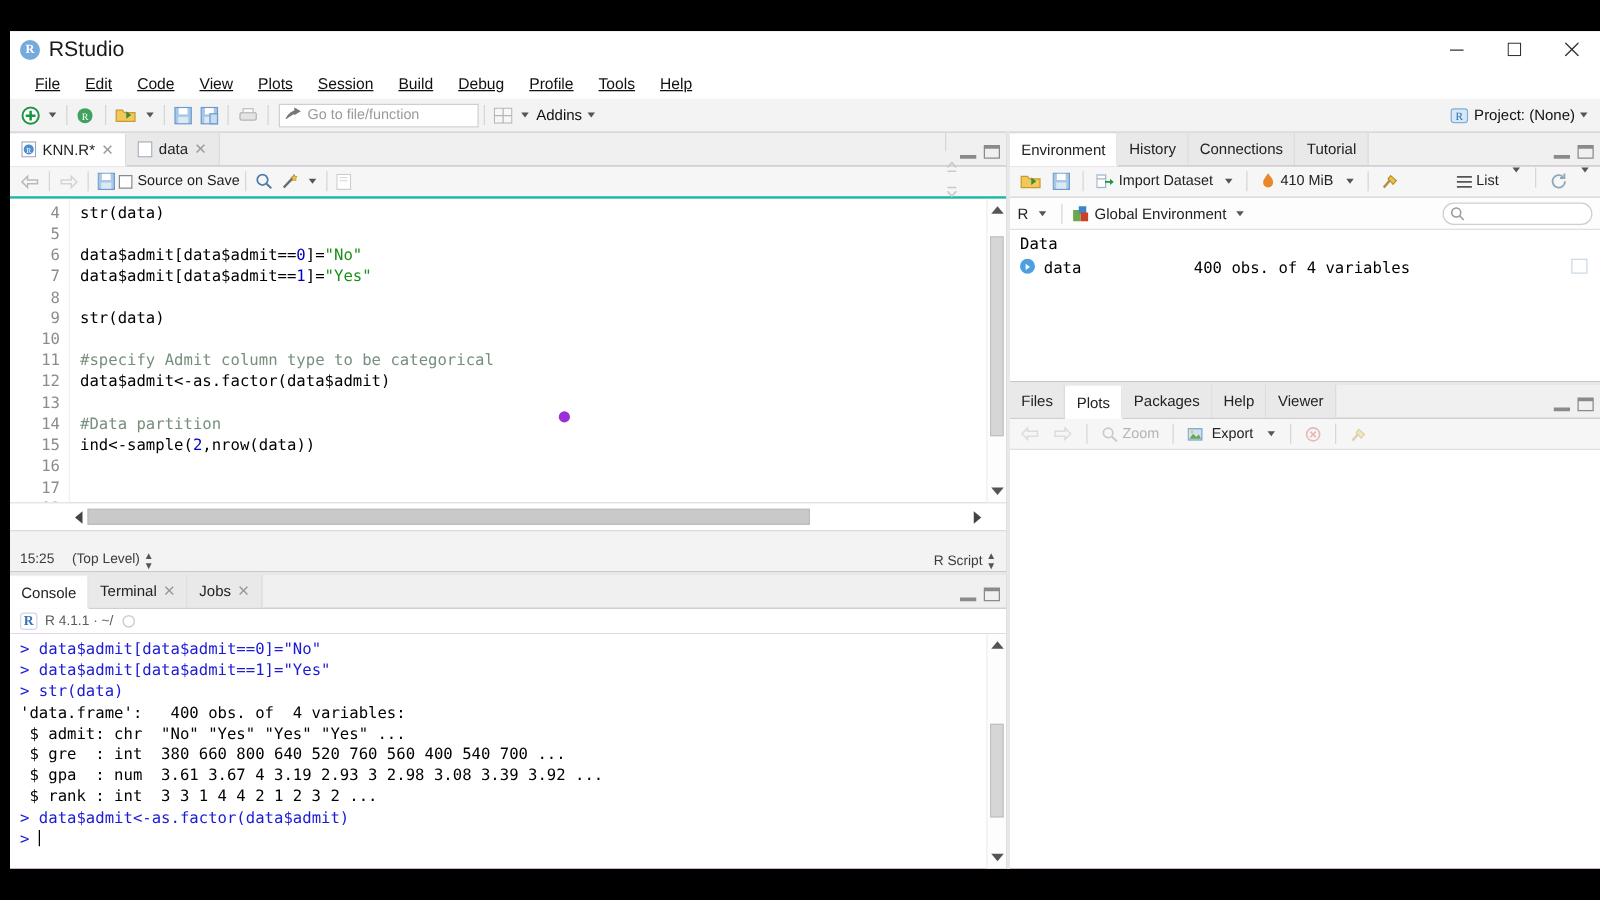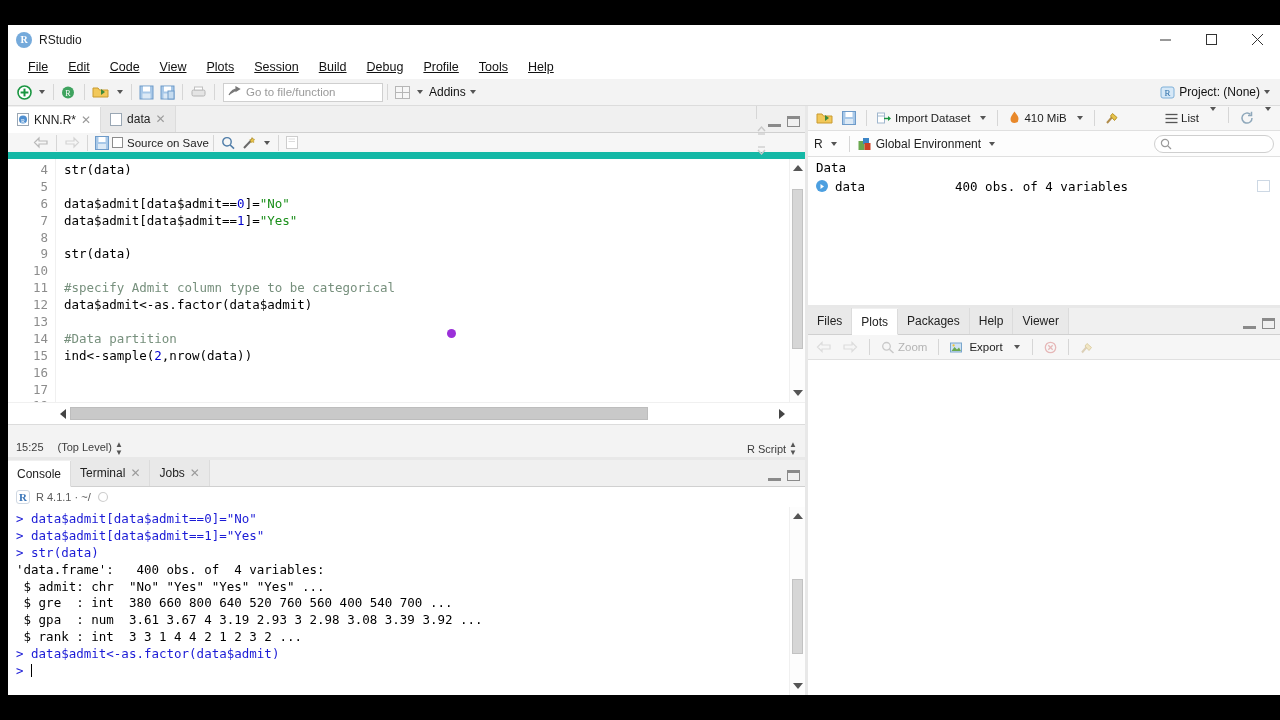--- a/index.html
+++ b/index.html
@@ -20,21 +20,21 @@
     height: 29px; background: #ffffff; display: flex; align-items: center;
     flex: 0 0 29px; position: relative;
   }
   .tb-logo {
     width: 16px; height: 16px; border-radius: 50%;
     background: #75aadb; margin-left: 8px; margin-right: 7px;
     color: #fff; font-size: 10px; font-weight: bold;
     display: flex; align-items: center; justify-content: center;
     font-family: "Liberation Serif", serif;
   }
-  .tb-title { font-size: 12px; color: #1a1a1a; }
+  .tb-title { font-size: 17px; color: #1a1a1a; }
   .winbtns { position: absolute; right: 0; top: 0; height: 29px; display: flex; }
   .winbtn {
     width: 46px; height: 29px; display: flex; align-items: center; justify-content: center;
     color: #333;
   }
   .winbtn svg { display: block; }
   
   .menubar {
     height: 25px; display: flex; align-items: center; flex: 0 0 25px;
     padding-left: 10px; background: #ffffff;
@@ -80,21 +80,21 @@
     background: #e9e9e9; gap: 5px;
   }
   .tab.active { background: #ffffff; border-bottom: 1px solid #fff; margin-bottom: -1px; }
   .tabx { color: #9a9a9a; font-size: 12px; }
   .paneicons { position: absolute; right: 5px; bottom: 5px; display: flex; gap: 6px; align-items: flex-end; }
   .pi-min { width: 13px; height: 10px; border-bottom: 3px solid #8a8a8a; }
   .pi-max { width: 13px; height: 11px; border: 1px solid #8a8a8a; border-top-width: 3px; }
   
   .edtoolbar {
     height: 26px; flex: 0 0 26px; display: flex; align-items: center;
-    background: #f6f6f6; border-bottom: 7px solid #14b8a6; padding: 0 22px;
+    background: #f6f6f6; border-bottom: 2px solid #14b8a6; padding: 0 5px;
     position: relative; font-size: 11.5px; color: #222;
   }
   .chk { width: 11px; height: 11px; border: 1px solid #8b8b8b; background: #fff; margin-right: 4px; }
   .ed-right { position: absolute; right: 5px; display: flex; align-items: flex-start; flex-direction: column; }
   .runlbl { font-size: 11.5px; color: #111; margin-left: 2px; }
   
   .codearea { flex: 1 1 auto; display: flex; position: relative; background: #fff; overflow: hidden; }
   .gutter {
     width: 48px; flex: 0 0 48px; background: #fff; text-align: right;
     padding-right: 7px; padding-top: 3px;
@@ -538,20 +538,38 @@
             <div style="flex:1 1 auto"></div>
             <div class="sb-arrow sb-dn"></div>
           </div>
         </div>
       </div>
     </div>
 
     <div class="rightcol">
 
       <div class="pane" style="height:199px">
+        <div class="tabstrip">
+          <div class="tab active">
+            <span>Environment</span>
+          </div>
+          <div class="tab">
+            <span>History</span>
+          </div>
+          <div class="tab">
+            <span>Connections</span>
+          </div>
+          <div class="tab">
+            <span>Tutorial</span>
+          </div>
+          <div class="paneicons">
+            <div class="pi-min"></div>
+            <div class="pi-max"></div>
+          </div>
+        </div>
 
         <div class="envtoolbar">
           <div class="tbtn">
             <svg width="17" height="14" viewBox="0 0 17 14">
                 <path d="M1 12V3h5l1.5 2H16v7z" fill="#f2c85a" stroke="#c99a2e"></path>
                 <path d="M9 4l4 3-4 3z" fill="#3c8a3c"></path>
               </svg>
           </div>
           <div class="tbtn">
             <svg width="14" height="14" viewBox="0 0 14 14">

